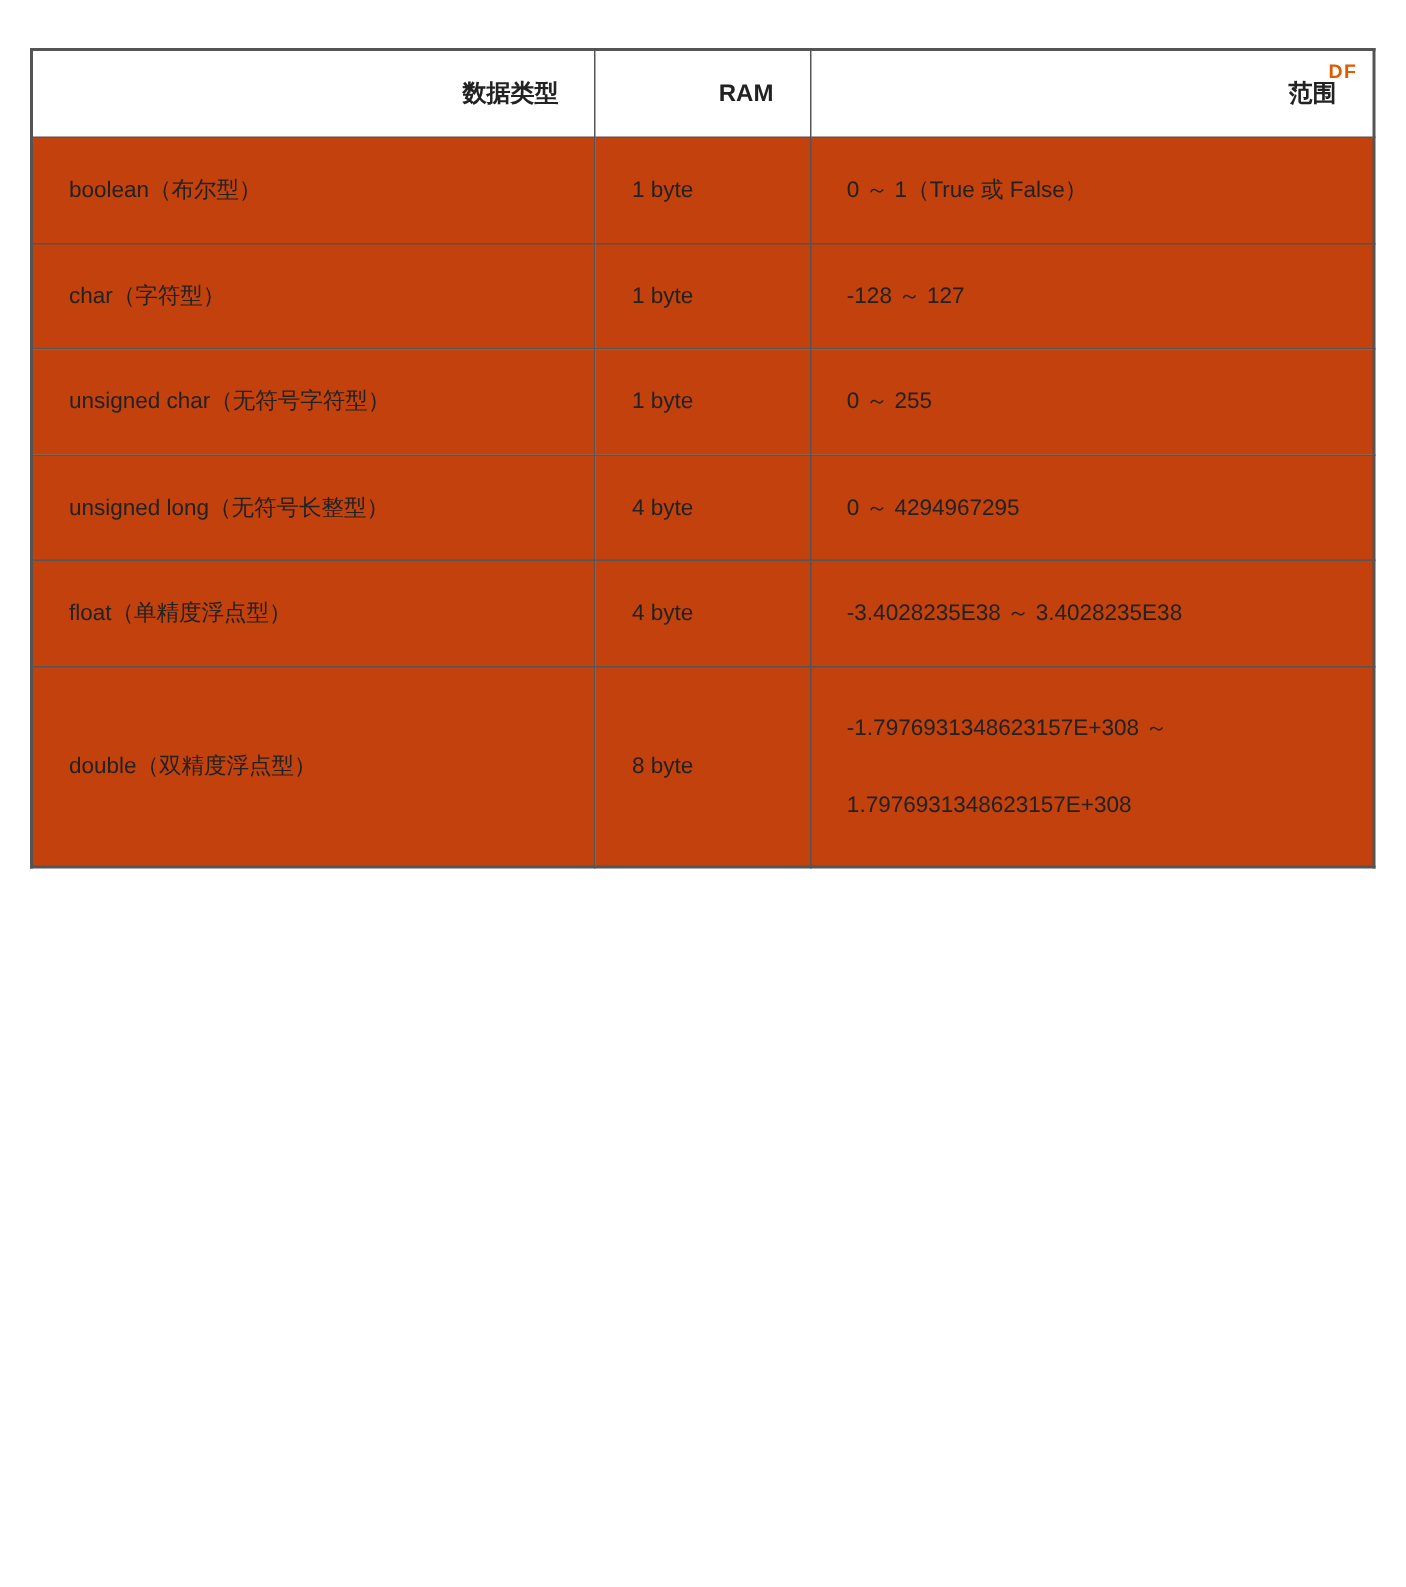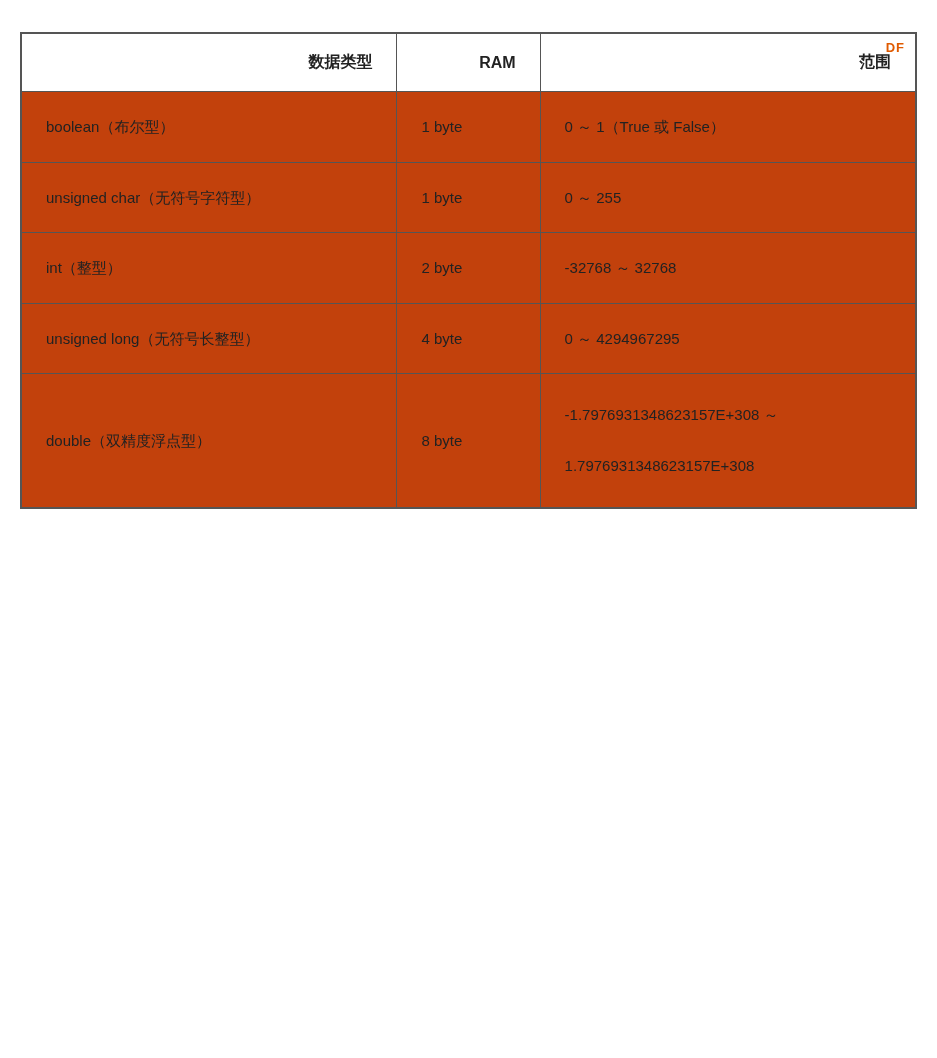--- a/index.html
+++ b/index.html
@@ -85,33 +85,38 @@
         <th class="col-range">范围</th>
       </tr>
     </thead>
     <tbody id="table-body">
     <tr>
           <td class="col-type">boolean（布尔型）</td>
           <td class="col-ram">1 byte</td>
           <td class="col-range">0 ～ 1（True 或 False）</td>
         </tr>
         <tr>
+          <td class="col-type">char（字符型）</td>
+          <td class="col-ram">1 byte</td>
+          <td class="col-range">-128 ～ 127</td>
+        </tr>
+        <tr>
           <td class="col-type">unsigned char（无符号字符型）</td>
           <td class="col-ram">1 byte</td>
           <td class="col-range">0 ～ 255</td>
         </tr>
         <tr>
-          <td class="col-type">int（整型）</td>
-          <td class="col-ram">2 byte</td>
-          <td class="col-range">-32768 ～ 32768</td>
-        </tr>
-        <tr>
           <td class="col-type">unsigned long（无符号长整型）</td>
           <td class="col-ram">4 byte</td>
           <td class="col-range">0 ～ 4294967295</td>
+        </tr>
+        <tr>
+          <td class="col-type">float（单精度浮点型）</td>
+          <td class="col-ram">4 byte</td>
+          <td class="col-range">-3.4028235E38 ～ 3.4028235E38</td>
         </tr>
         <tr>
           <td class="col-type">double（双精度浮点型）</td>
           <td class="col-ram">8 byte</td>
           <td class="col-range"><span>-1.7976931348623157E+308  ～</span><br><br><span>1.7976931348623157E+308</span></td>
         </tr>
       </tbody>
   </table>
 </div>
 

